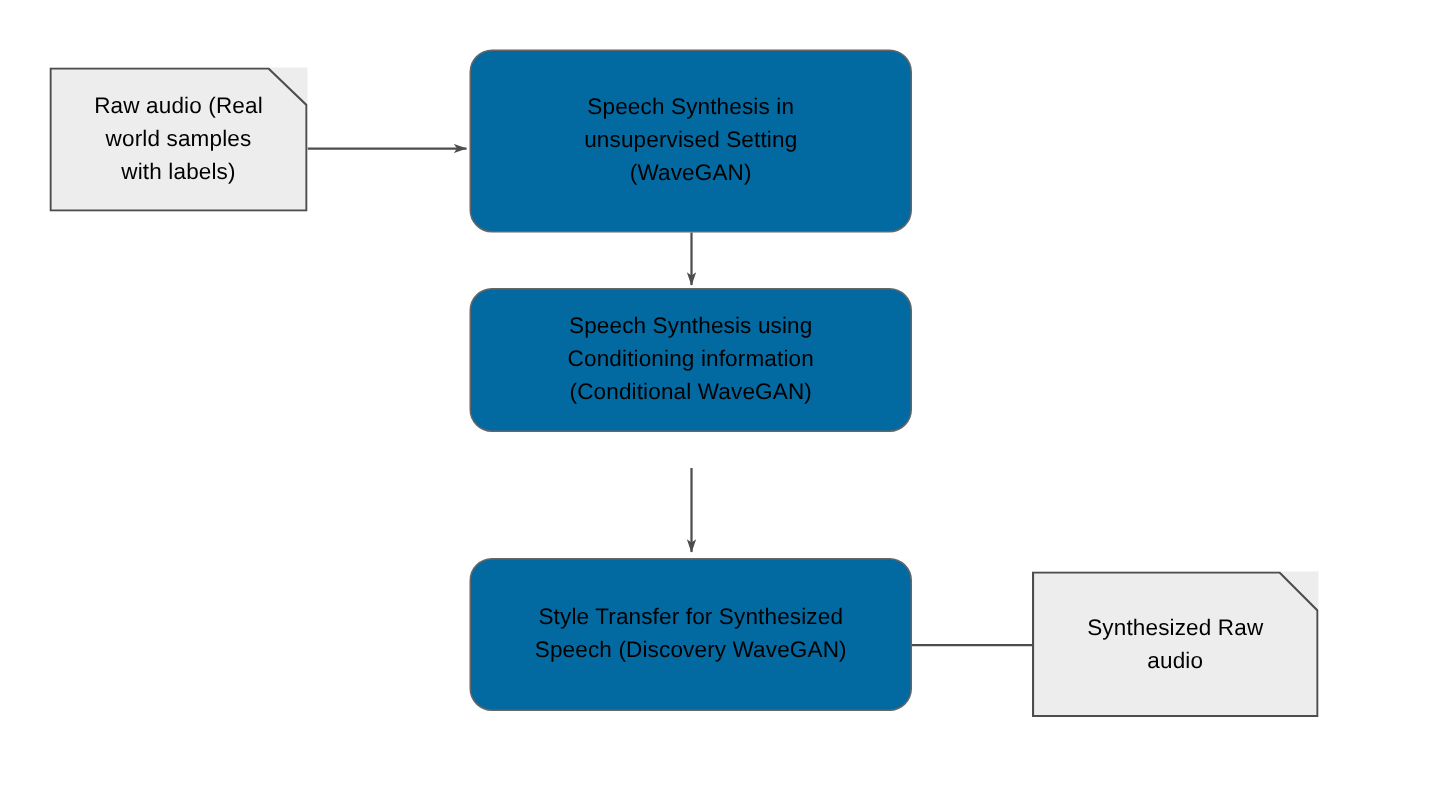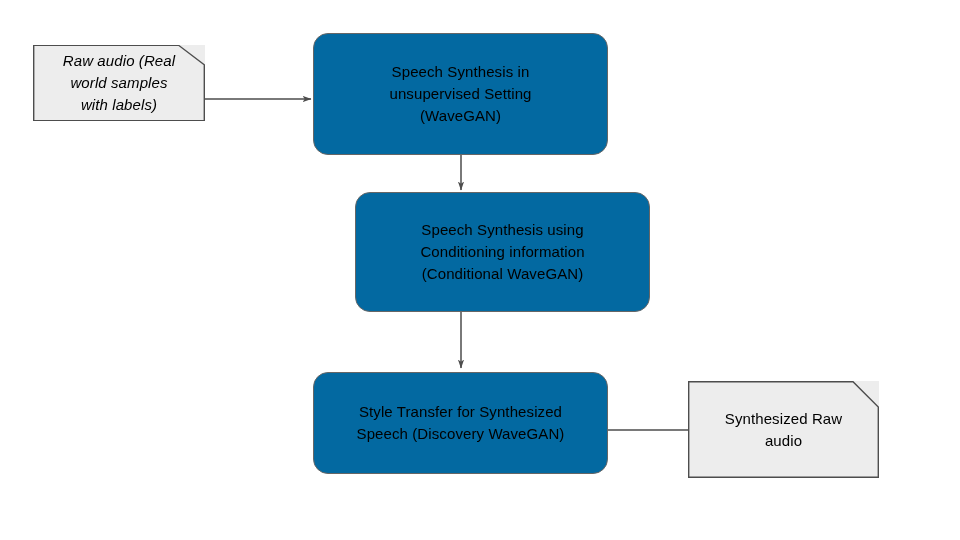--- a/index.html
+++ b/index.html
@@ -76,36 +76,36 @@
       </marker>
     </defs>
     <g stroke="#4d4d4d" stroke-width="1.5" fill="none">
       <line x1="205" y1="99" x2="311" y2="99" marker-end="url(#arrowhead)"></line>
       <line x1="461" y1="155" x2="461" y2="190" marker-end="url(#arrowhead)"></line>
       <line x1="461" y1="312" x2="461" y2="368" marker-end="url(#arrowhead)"></line>
       <line x1="608" y1="430" x2="703" y2="430" marker-end="url(#arrowhead)"></line>
     </g>
   </svg>
 
-  <div class="node node-doc" style="left:33px; top:45px; width:172px; height:76px;font-style:italic;">
+  <div class="node node-doc" style="left:33px; top:45px; width:172px; height:96px;">
     <svg class="doc-shape" viewBox="0 0 172 100" preserveAspectRatio="none" xmlns="http://www.w3.org/2000/svg">
       <path d="M0.7,0.7 L146,0.7 L171.3,26 L171.3,99.3 L0.7,99.3 Z" fill="#ededed" stroke="#4d4d4d" stroke-width="1.4"></path>
     </svg>
     <span class="doc-label">Raw audio (Real
 world samples
 with labels)</span>
   </div>
 
   <div class="node node-process" style="left:313px; top:33px; width:295px; height:122px;">
     <span>Speech Synthesis in
 unsupervised Setting
 (WaveGAN)</span>
   </div>
 
-  <div class="node node-process" style="left:313px; top:192px; width:295px; height:120px;margin-left:42px;">
+  <div class="node node-process" style="left:313px; top:192px; width:295px; height:96px;">
     <span>Speech Synthesis using
 Conditioning information
 (Conditional WaveGAN)</span>
   </div>
 
   <div class="node node-process" style="left:313px; top:372px; width:295px; height:102px;">
     <span>Style Transfer for Synthesized
 Speech (Discovery WaveGAN)</span>
   </div>
 

